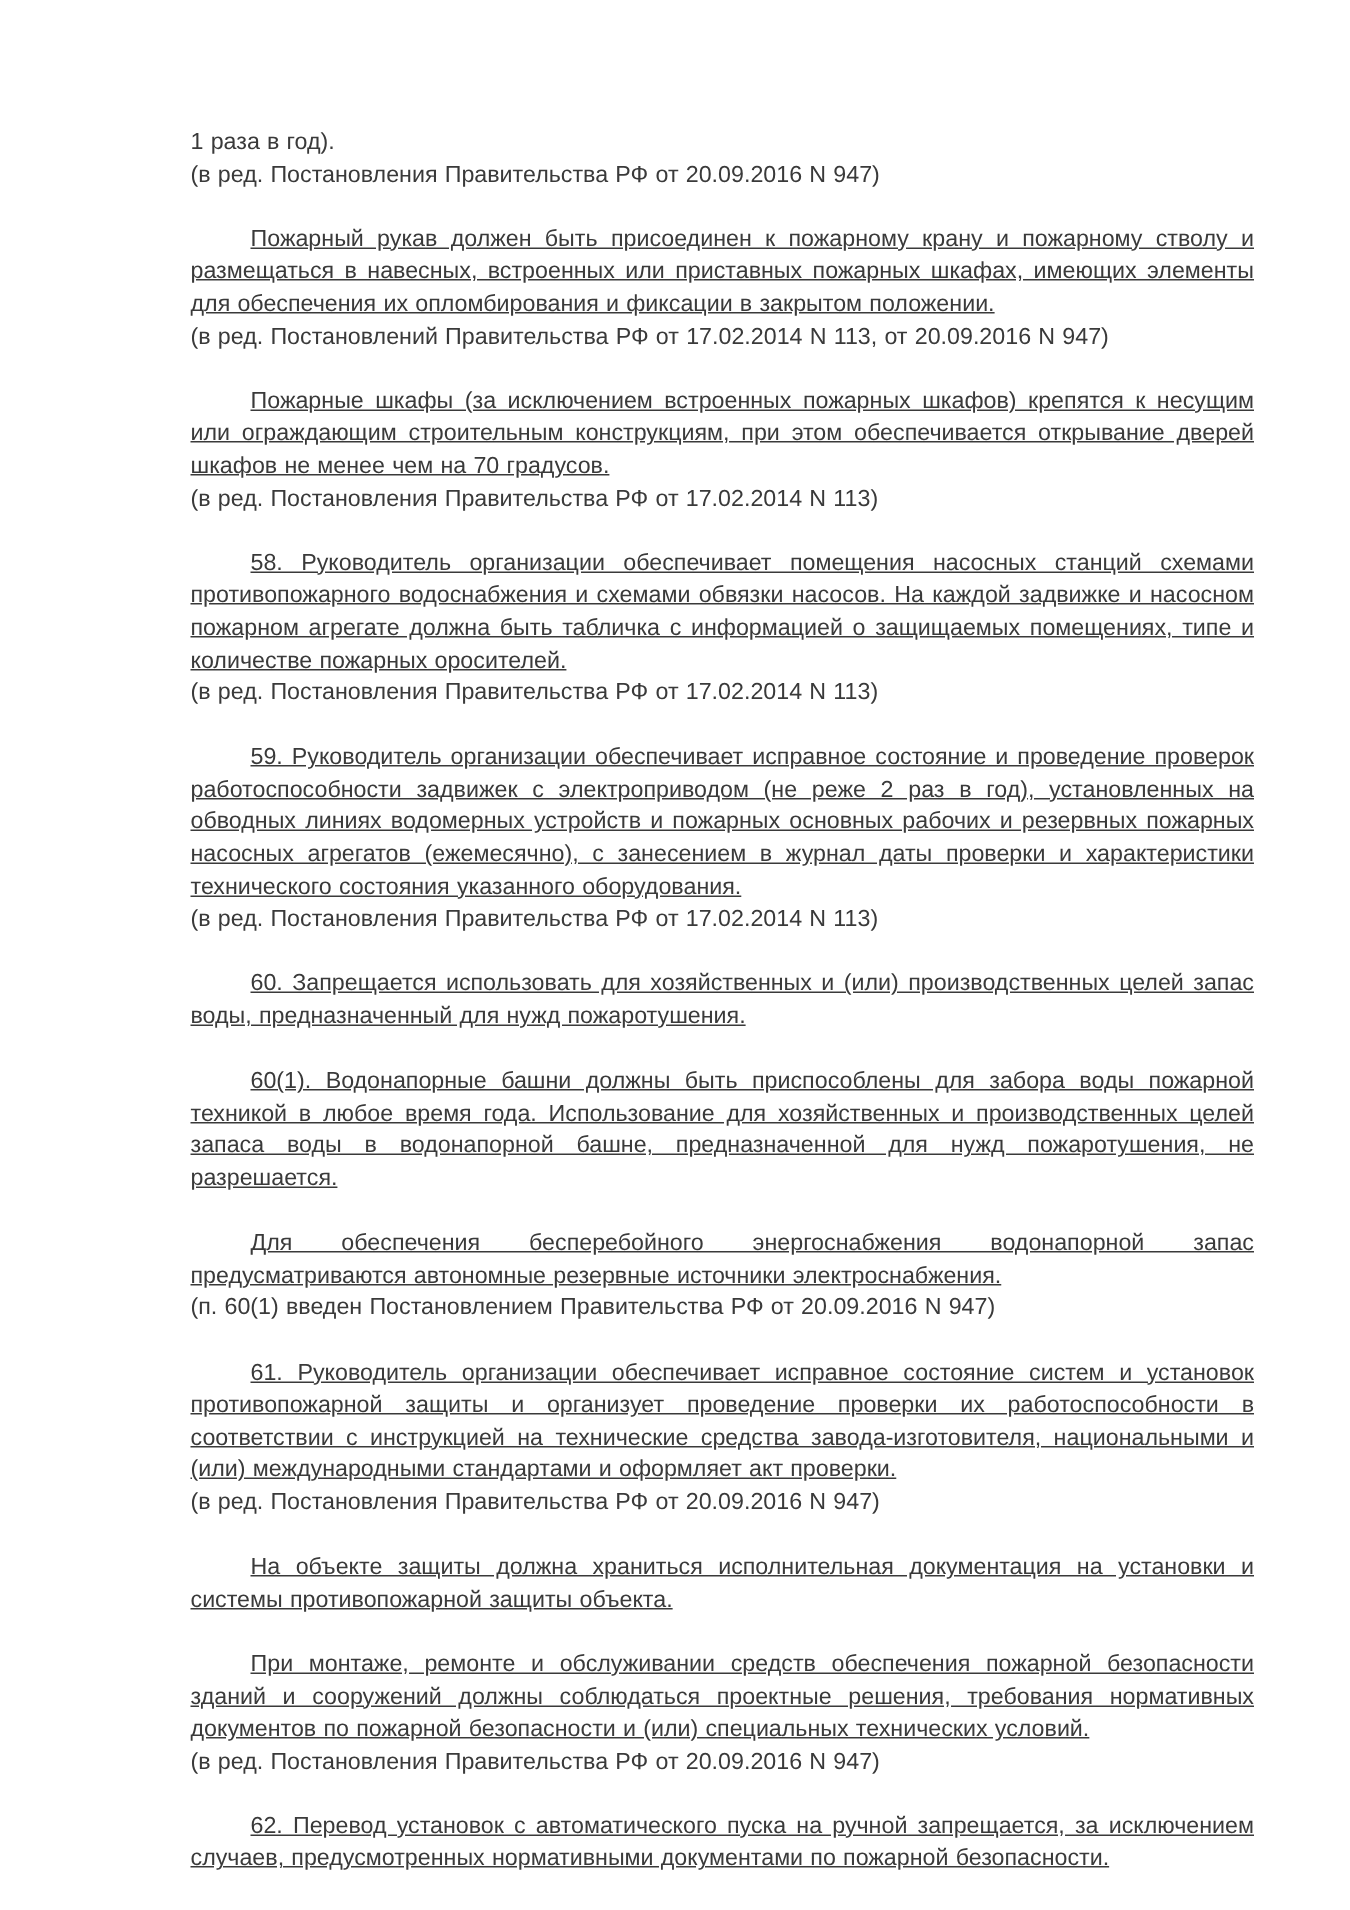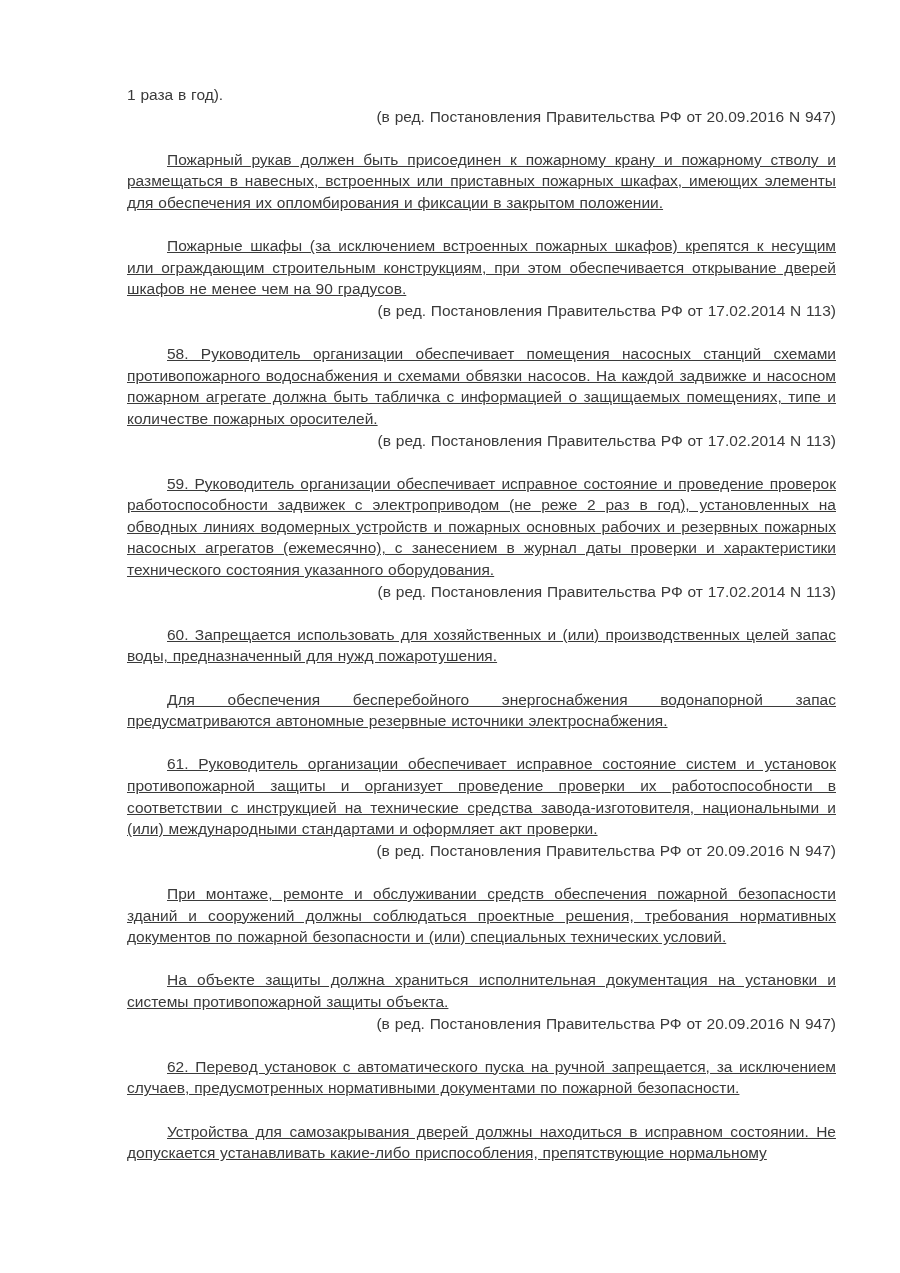--- a/index.html
+++ b/index.html
@@ -34,41 +34,44 @@
     text-align: justify;
   }
   .doc p.indent {
     text-indent: 40px;
     text-decoration: underline;
   }
   .doc p.gap {
     margin-top: 21.6px;
   }
   .doc p.note {
-    text-align: right;
+    text-align: left;
   }
 </style>
 </head>
 <body>
 
 <div class="page" style="background: rgb(255, 255, 255); color: rgb(58, 58, 58);">
   <div class="doc" id="doc-body">
 
   <p class="body">1 раза в год).</p>
       <p class="note">(в ред. Постановления Правительства РФ от 20.09.2016 N 947)</p>
       <p class="body indent gap">Пожарный рукав должен быть присоединен к пожарному крану и пожарному стволу и размещаться в навесных, встроенных или приставных пожарных шкафах, имеющих элементы для обеспечения их опломбирования и фиксации в закрытом положении.</p>
-      <p class="body indent gap">Пожарные шкафы (за исключением встроенных пожарных шкафов) крепятся к несущим или ограждающим строительным конструкциям, при этом обеспечивается открывание дверей шкафов не менее чем на 90 градусов.</p>
+      <p class="note">(в ред. Постановлений Правительства РФ от 17.02.2014 N 113, от 20.09.2016 N 947)</p>
+      <p class="body indent gap">Пожарные шкафы (за исключением встроенных пожарных шкафов) крепятся к несущим или ограждающим строительным конструкциям, при этом обеспечивается открывание дверей шкафов не менее чем на 70 градусов.</p>
       <p class="note">(в ред. Постановления Правительства РФ от 17.02.2014 N 113)</p>
       <p class="body indent gap">58. Руководитель организации обеспечивает помещения насосных станций схемами противопожарного водоснабжения и схемами обвязки насосов. На каждой задвижке и насосном пожарном агрегате должна быть табличка с информацией о защищаемых помещениях, типе и количестве пожарных оросителей.</p>
       <p class="note">(в ред. Постановления Правительства РФ от 17.02.2014 N 113)</p>
       <p class="body indent gap">59. Руководитель организации обеспечивает исправное состояние и проведение проверок работоспособности задвижек с электроприводом (не реже 2 раз в год), установленных на обводных линиях водомерных устройств и пожарных основных рабочих и резервных пожарных насосных агрегатов (ежемесячно), с занесением в журнал даты проверки и характеристики технического состояния указанного оборудования.</p>
       <p class="note">(в ред. Постановления Правительства РФ от 17.02.2014 N 113)</p>
       <p class="body indent gap">60. Запрещается использовать для хозяйственных и (или) производственных целей запас воды, предназначенный для нужд пожаротушения.</p>
+      <p class="body indent gap">60(1). Водонапорные башни должны быть приспособлены для забора воды пожарной техникой в любое время года. Использование для хозяйственных и производственных целей запаса воды в водонапорной башне, предназначенной для нужд пожаротушения, не разрешается.</p>
       <p class="body indent gap">Для обеспечения бесперебойного энергоснабжения водонапорной запас предусматриваются автономные резервные источники электроснабжения.</p>
+      <p class="note">(п. 60(1) введен Постановлением Правительства РФ от 20.09.2016 N 947)</p>
       <p class="body indent gap">61. Руководитель организации обеспечивает исправное состояние систем и установок противопожарной защиты и организует проведение проверки их работоспособности в соответствии с инструкцией на технические средства завода-изготовителя, национальными и (или) международными стандартами и оформляет акт проверки.</p>
       <p class="note">(в ред. Постановления Правительства РФ от 20.09.2016 N 947)</p>
+      <p class="body indent gap">На объекте защиты должна храниться исполнительная документация на установки и системы противопожарной защиты объекта.</p>
       <p class="body indent gap">При монтаже, ремонте и обслуживании средств обеспечения пожарной безопасности зданий и сооружений должны соблюдаться проектные решения, требования нормативных документов по пожарной безопасности и (или) специальных технических условий.</p>
-      <p class="body indent gap">На объекте защиты должна храниться исполнительная документация на установки и системы противопожарной защиты объекта.</p>
       <p class="note">(в ред. Постановления Правительства РФ от 20.09.2016 N 947)</p>
       <p class="body indent gap">62. Перевод установок с автоматического пуска на ручной запрещается, за исключением случаев, предусмотренных нормативными документами по пожарной безопасности.</p>
       <p class="body indent gap">Устройства для самозакрывания дверей должны находиться в исправном состоянии. Не допускается устанавливать какие-либо приспособления, препятствующие нормальному</p>
     </div>
 </div>
 
 </body></html>

